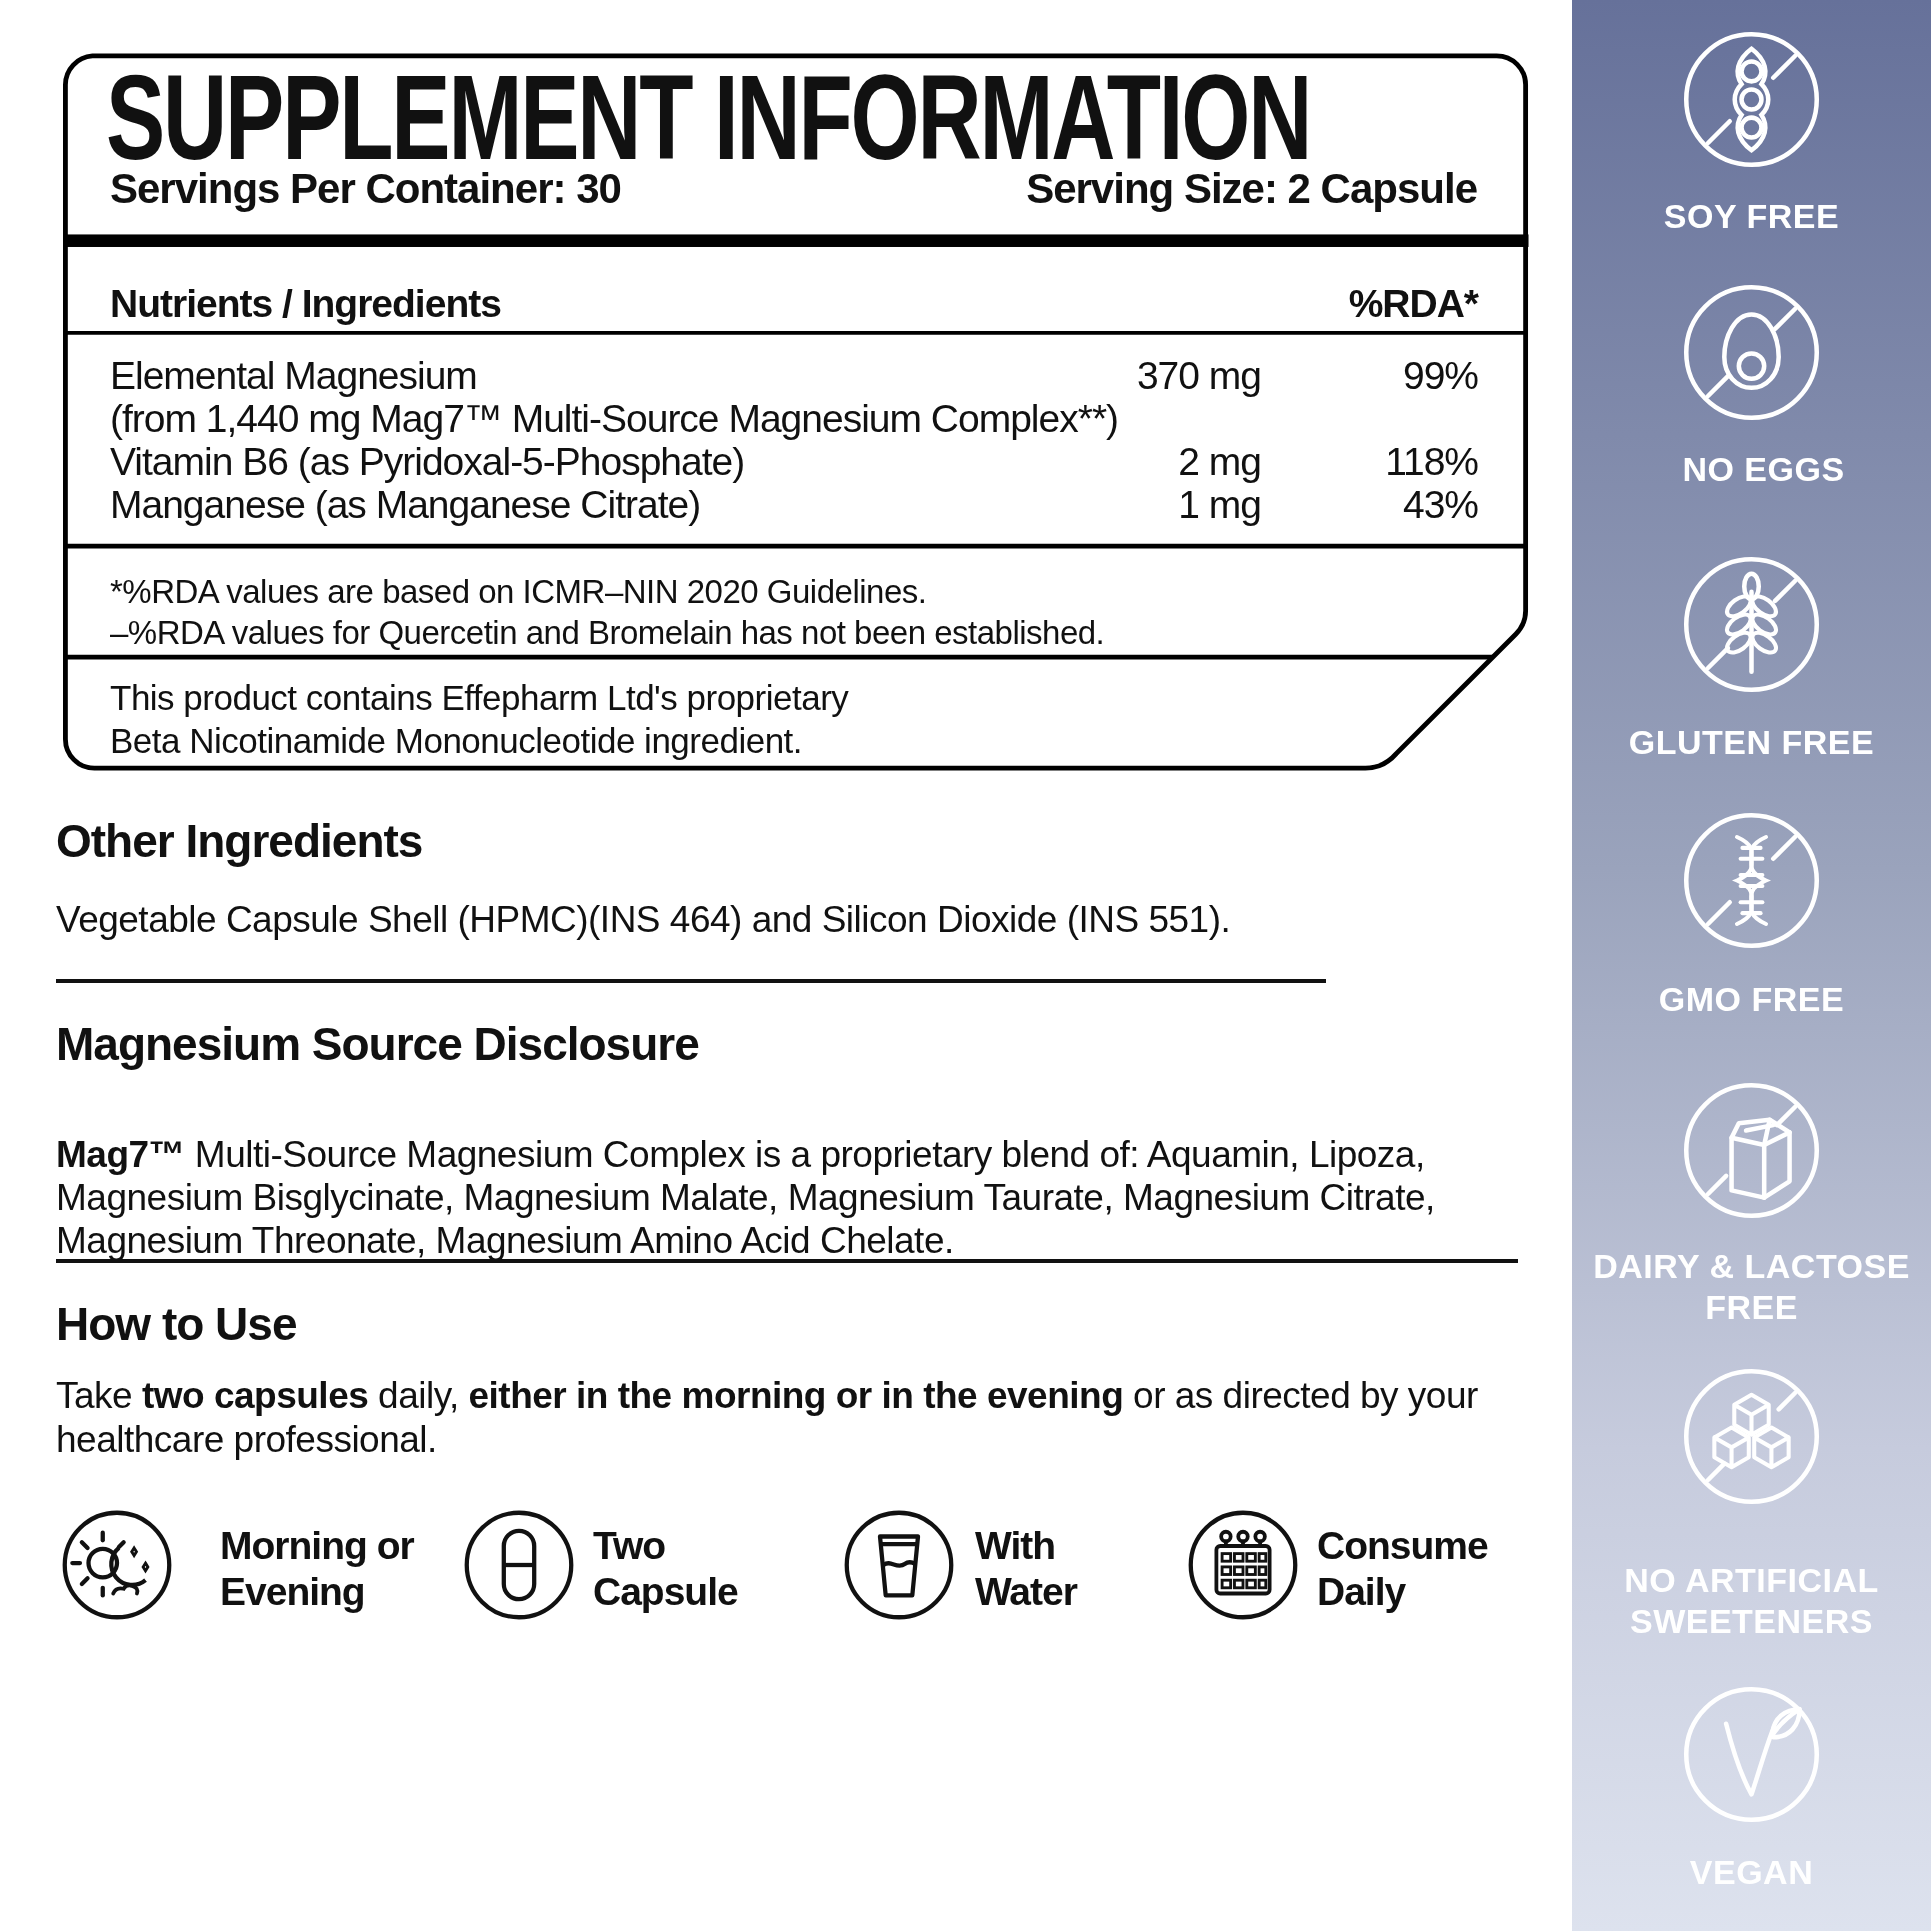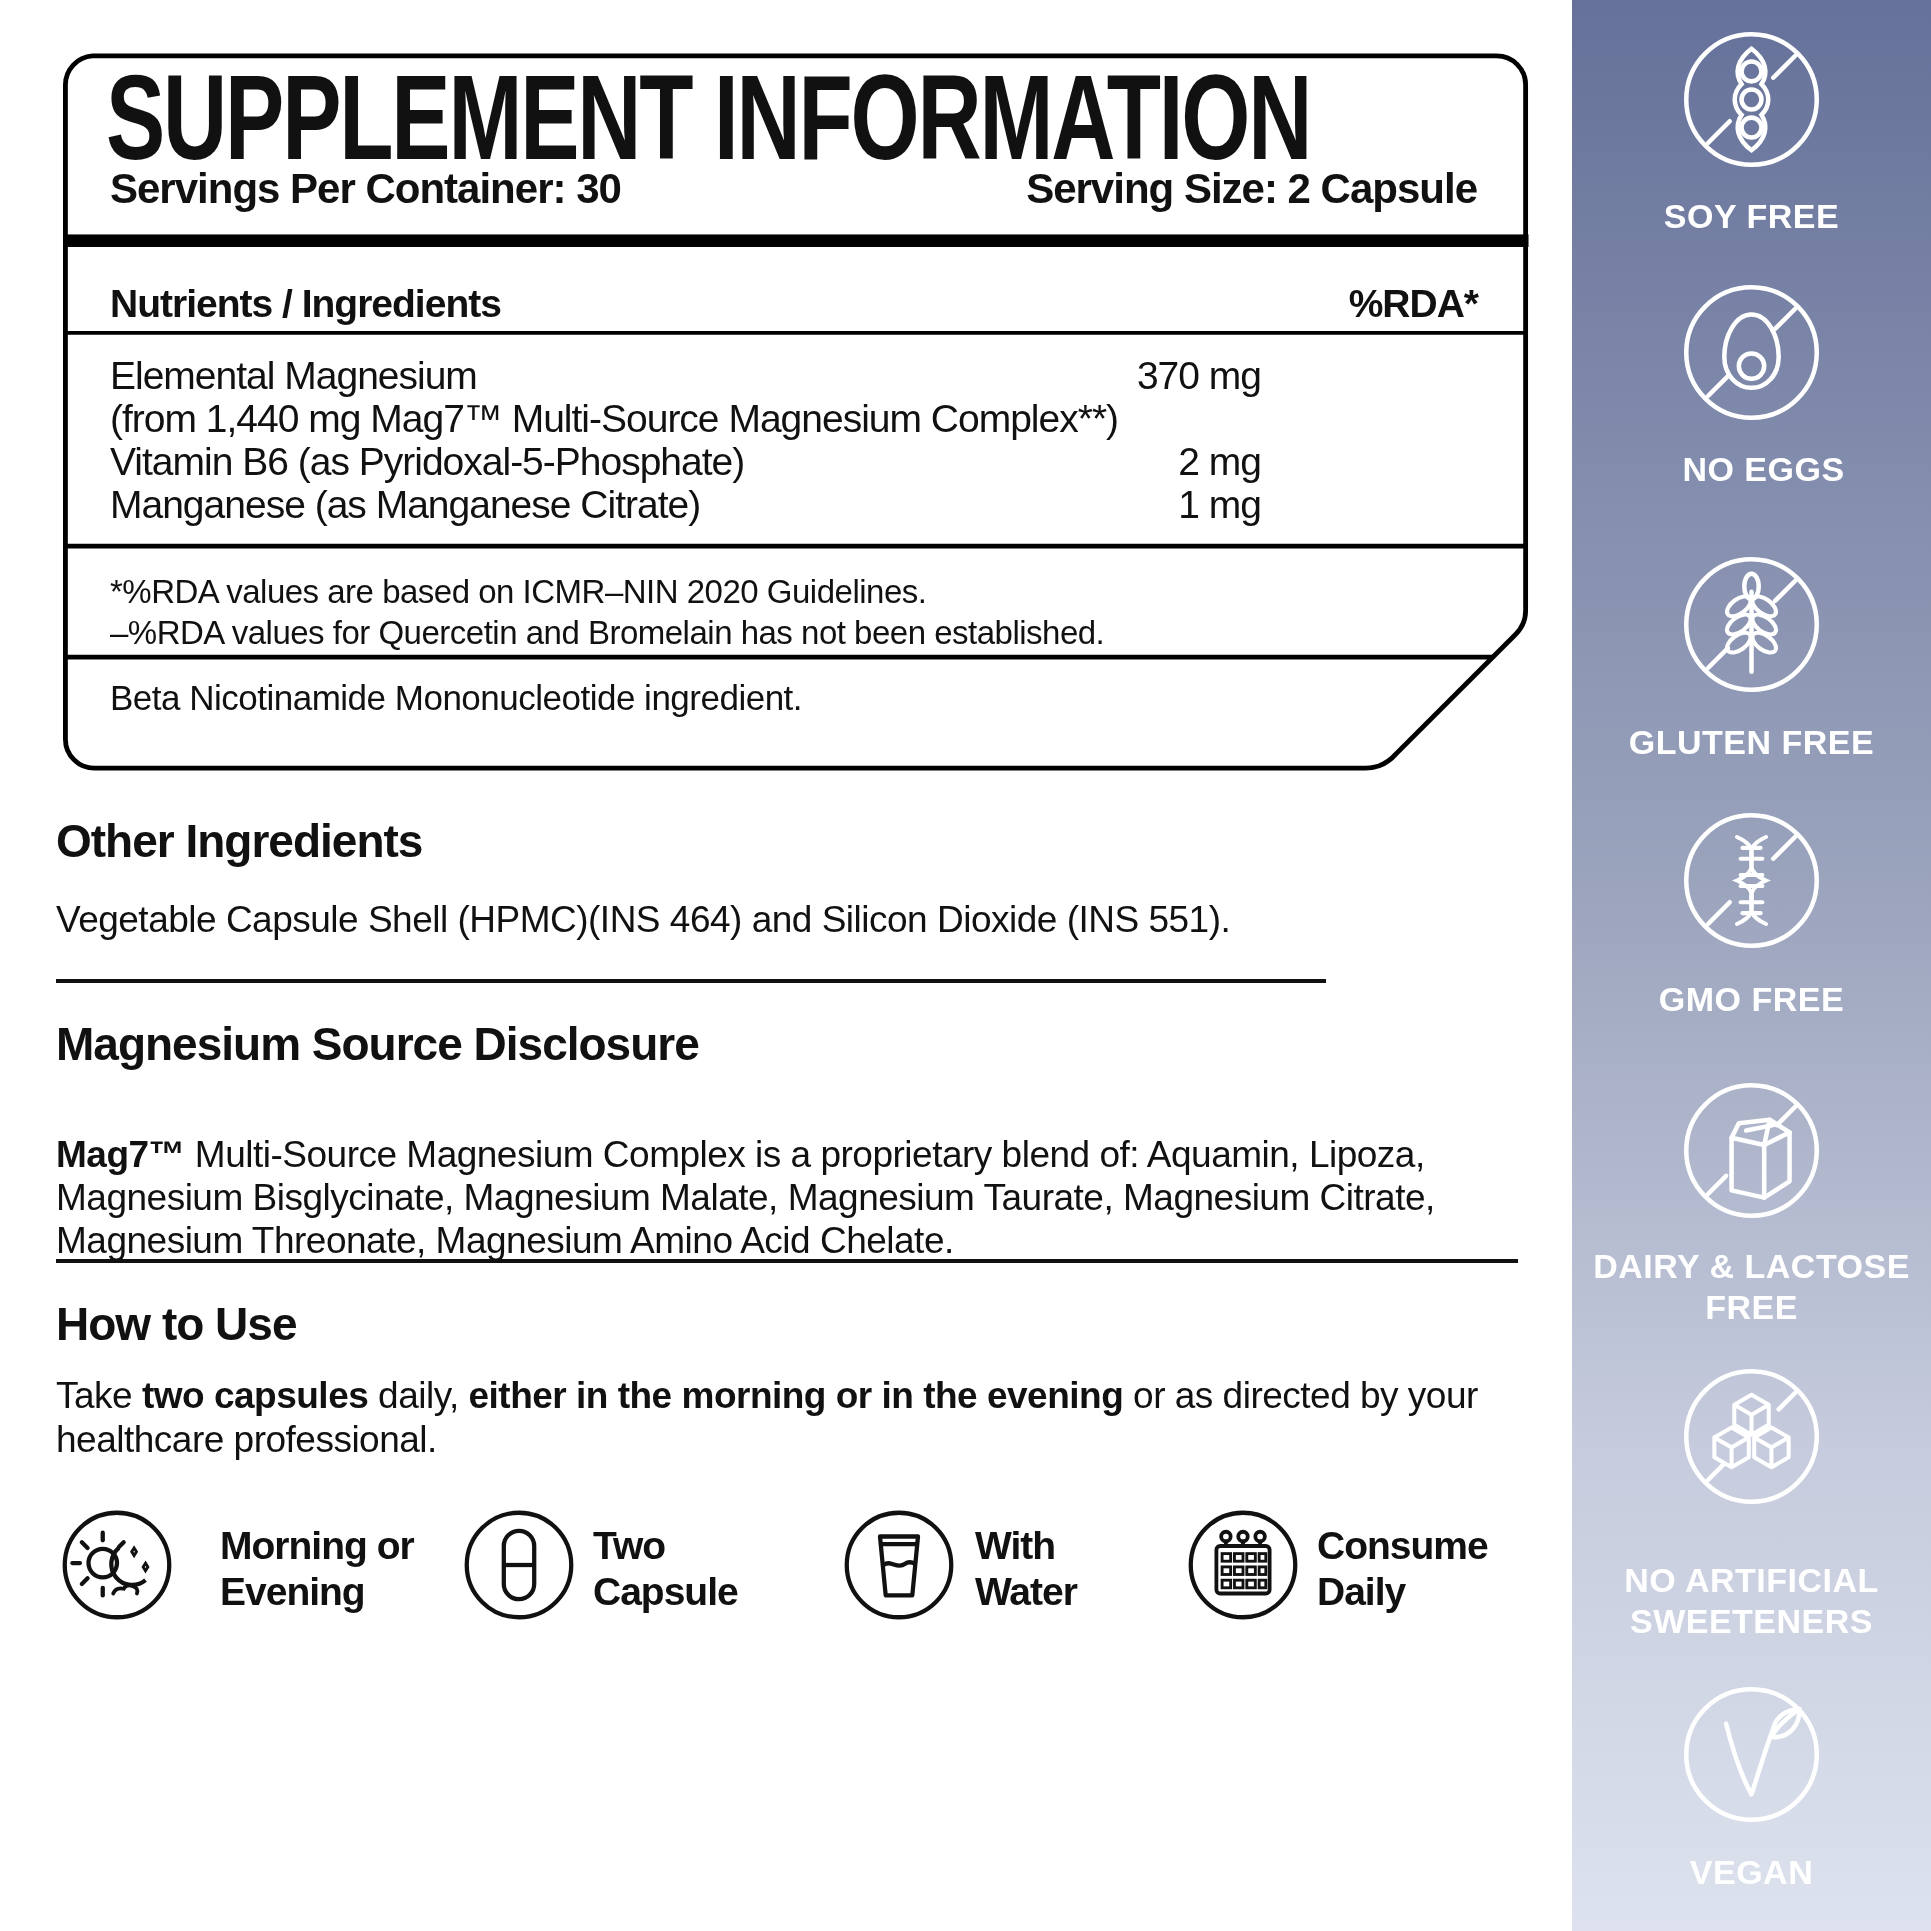--- a/index.html
+++ b/index.html
@@ -69,27 +69,34 @@
       <div>(from 1,440 mg Mag7™ Multi-Source Magnesium Complex**)</div>
       <div>Vitamin B6 (as Pyridoxal-5-Phosphate)</div>
       <div>Manganese (as Manganese Citrate)</div>
     </div>
     <div class="t-amounts">
       <div>370 mg</div>
       <div></div>
       <div>2 mg</div>
       <div>1 mg</div>
     </div>
+    <div class="t-rda">
+      <div>99%</div>
+      <div></div>
+      <div>118%</div>
+      <div>43%</div>
+    </div>
 
     <div class="footnotes">
       <div>*%RDA values are based on ICMR–NIN 2020 Guidelines.</div>
       <div>–%RDA values for Quercetin and Bromelain has not been established.</div>
     </div>
 
     <div class="contains">
+      <div>This product contains Effepharm Ltd's proprietary</div>
       <div>Beta Nicotinamide Mononucleotide ingredient.</div>
     </div>
   </div>
 
   <div class="sec-heading" style="top:814px;">Other Ingredients</div>
   <div class="sec-body" style="top:898px;width:1460px;">Vegetable Capsule Shell (HPMC)(INS 464) and Silicon Dioxide (INS 551).</div>
   <div class="rule" style="top:979px;width:1270px;"></div>
 
   <div class="sec-heading" style="top:1017px;">Magnesium Source Disclosure</div>
   <div class="sec-body" style="top:1087px;width:1460px;margin-top:46px;"><span class="b">Mag7™</span><span> Multi-Source Magnesium Complex is a proprietary blend of: Aquamin, Lipoza, Magnesium Bisglycinate, Magnesium Malate, Magnesium Taurate, Magnesium Citrate, Magnesium Threonate, Magnesium Amino Acid Chelate.</span></div>

